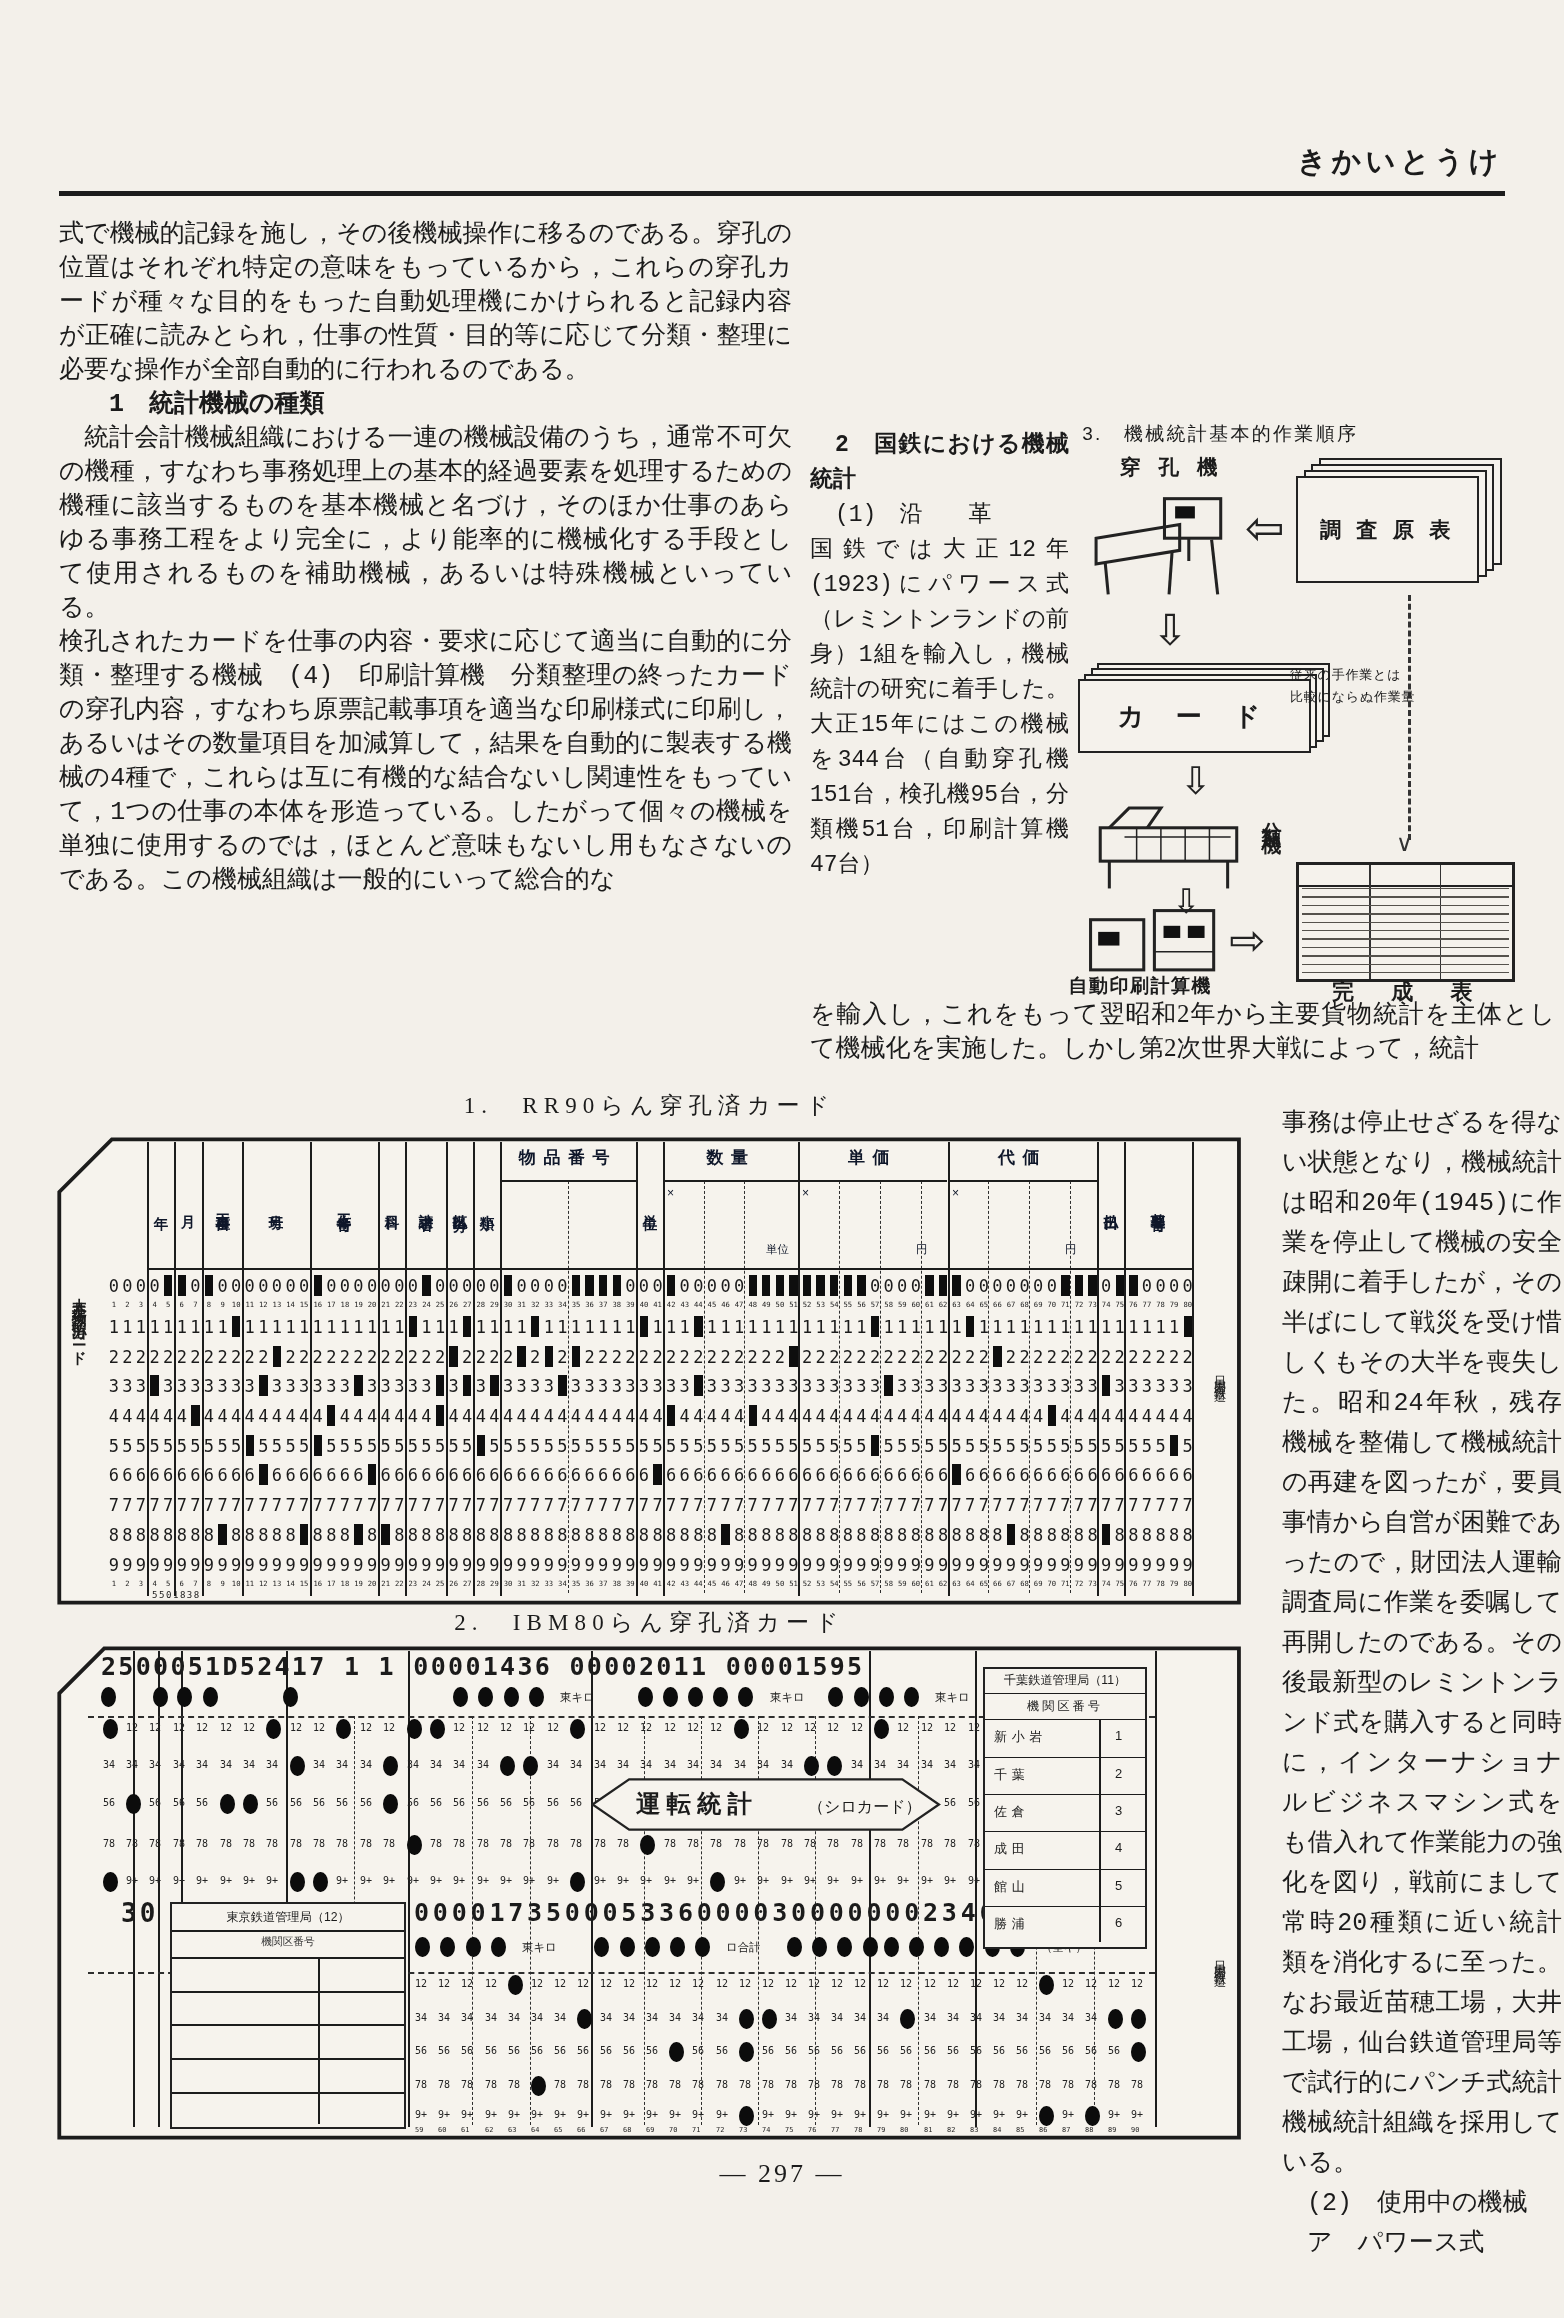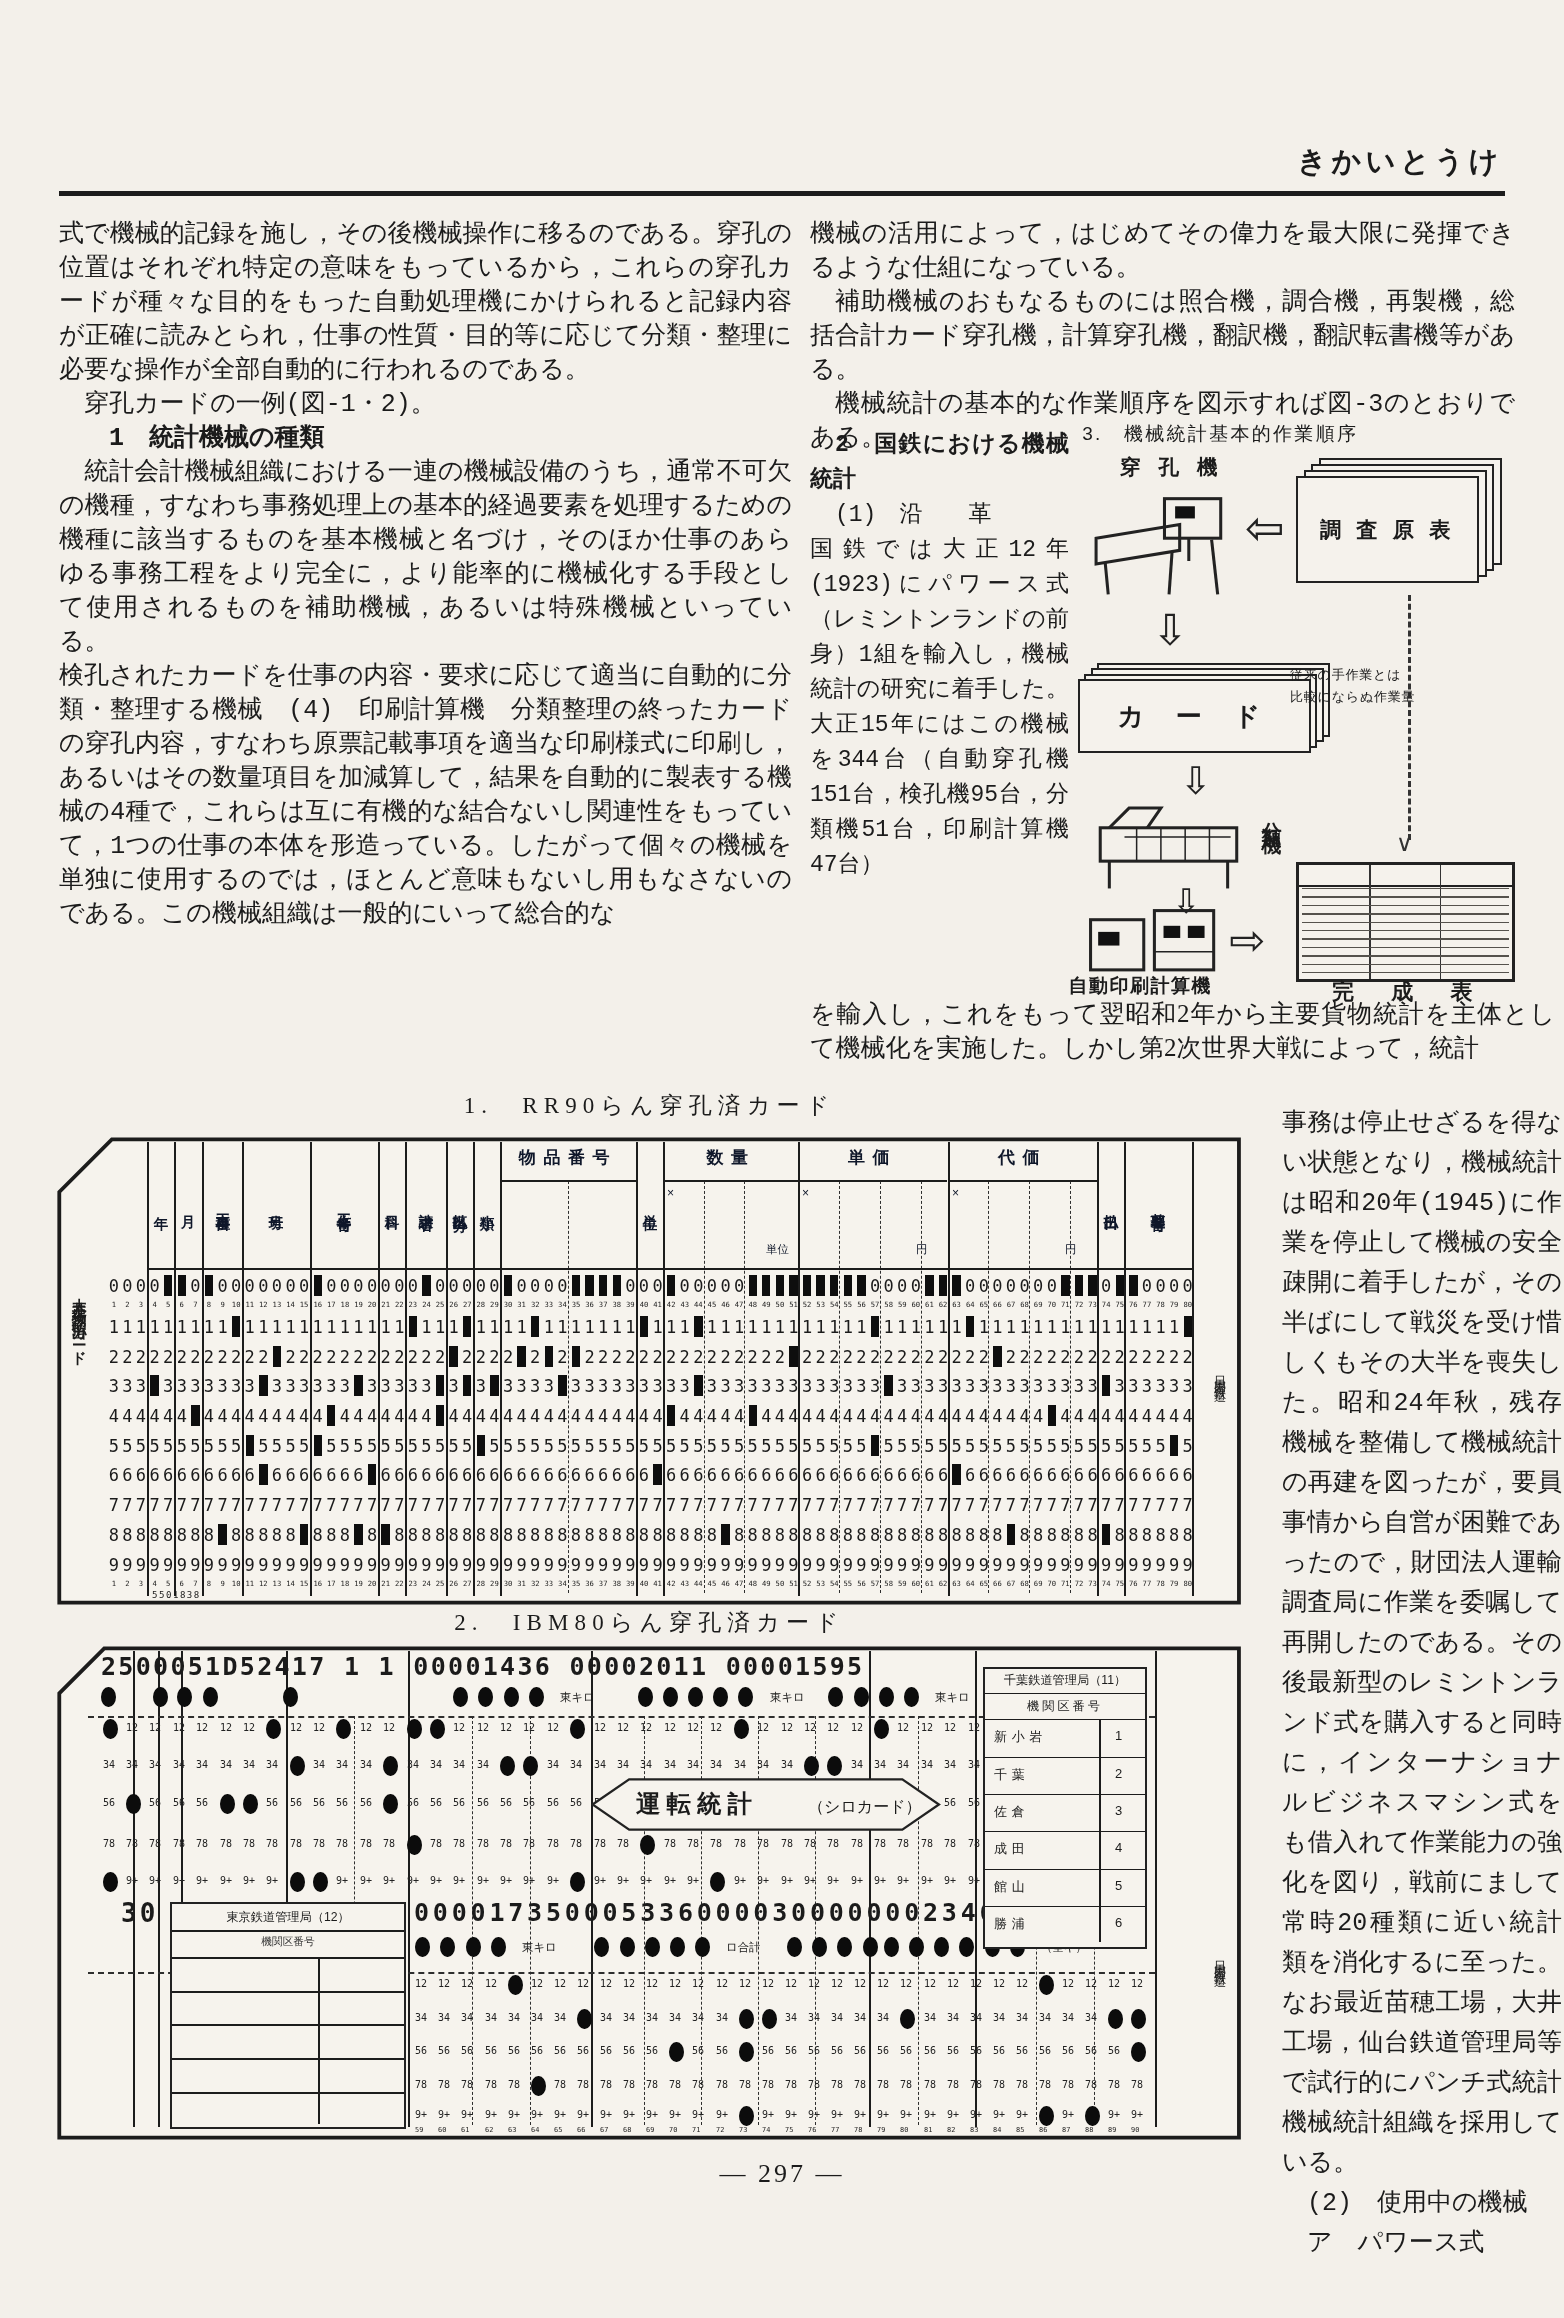--- a/index.html
+++ b/index.html
@@ -35,29 +35,23 @@
 </head>
 <body>
 
 <div class="page">
 
   <div class="abs sans" style="right:61px;top:142px;font-size:29px;font-weight:bold;letter-spacing:4.6px;">きかいとうけ</div>
   <div class="hline" style="left:59px;top:191px;width:1446px;height:4.6px;"></div>
 
   <div id="leftcol" class="abs jcol" style="left:59px;top:218px;width:733px;font-size:25px;line-height:34px;">
       <p class="">式で機械的記録を施し，その後機械操作に移るのである。穿孔の位置はそれぞれ特定の意味をもっているから，これらの穿孔カードが種々な目的をもった自動処理機にかけられると記録内容が正確に読みとられ，仕事の性質・目的等に応じて分類・整理に必要な操作が全部自動的に行われるのである。</p>
-      <p class="ind ">穿孔カードの一例(図-1・2)。</p>
       <p class="ind ind2 hd">1　統計機械の種類</p>
       <p class="ind ">統計会計機械組織における一連の機械設備のうち，通常不可欠の機種，すなわち事務処理上の基本的経過要素を処理するための機種に該当するものを基本機械と名づけ，そのほか仕事のあらゆる事務工程をより完全に，より能率的に機械化する手段として使用されるものを補助機械，あるいは特殊機械といっている。</p>
       <p class="">検孔されたカードを仕事の内容・要求に応じて適当に自動的に分類・整理する機械　(4)　印刷計算機　分類整理の終ったカードの穿孔内容，すなわち原票記載事項を適当な印刷様式に印刷し，あるいはその数量項目を加減算して，結果を自動的に製表する機械の4種で，これらは互に有機的な結合ないし関連性をもっていて，1つの仕事の本体を形造っている。したがって個々の機械を単独に使用するのでは，ほとんど意味もないし用もなさないのである。この機械組織は一般的にいって総合的な</p>
-    </div>
-  <div id="rightcoltop" class="abs jcol" style="left:810px;top:218px;width:705px;font-size:25px;line-height:34px;">
-      <p class="">機械の活用によって，はじめてその偉力を最大限に発揮できるような仕組になっている。</p>
-      <p class="ind ">補助機械のおもなるものには照合機，調合機，再製機，総括合計カード穿孔機，計算穿孔機，翻訳機，翻訳転書機等がある。</p>
-      <p class="ind ">機械統計の基本的な作業順序を図示すれば図-3のとおりである。</p>
     </div>
 
   <div class="abs jcol" style="left:810px;top:428px;width:259px;font-size:23px;line-height:35px;">
     <p class="ind hd">2　国鉄における機械統計</p>
     <p class="ind">(1)　沿　　革</p>
     <p>国鉄では大正12年(1923)にパワース式（レミントンランドの前身）1組を輸入し，機械統計の研究に着手した。大正15年にはこの機械を344台（自動穿孔機151台，検孔機95台，分類機51台，印刷計算機47台）</p>
   </div>
 
   <div class="abs" style="left:1067px;top:421px;width:450px;height:573px;">
     <div class="abs sans" style="left:15.2px;top:0;font-size:19px;letter-spacing:2.3px;">3.　機械統計基本的作業順序</div>

